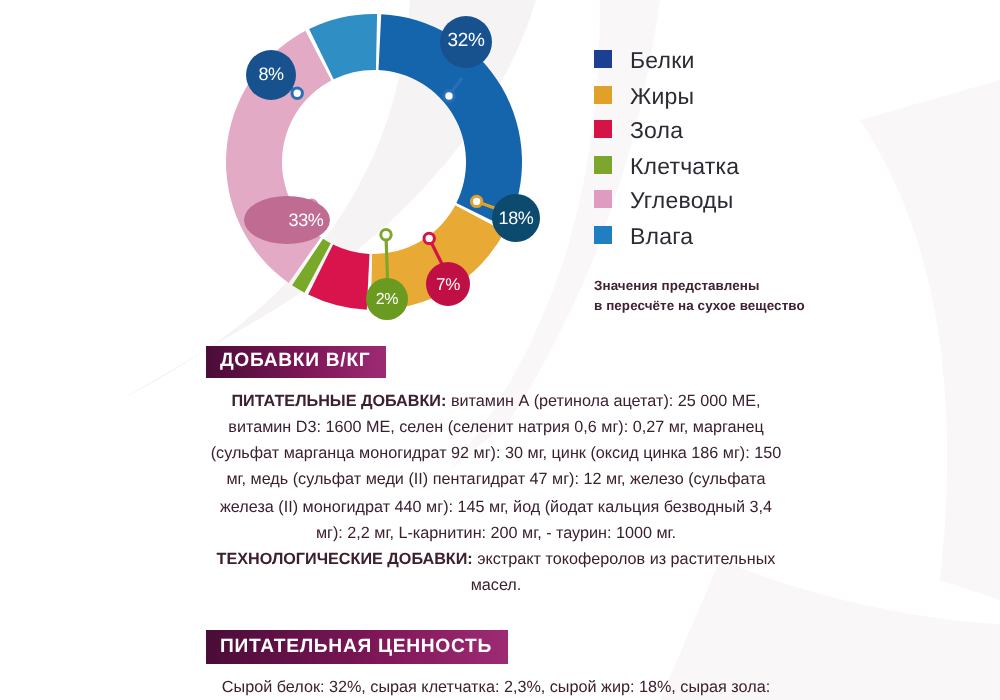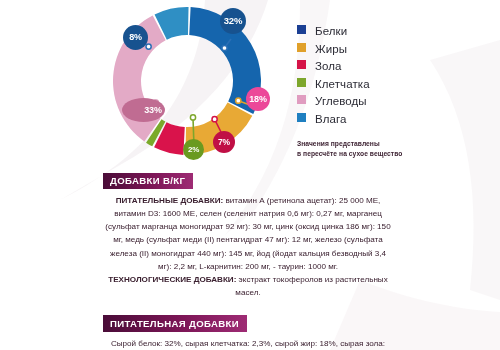--- a/index.html
+++ b/index.html
@@ -40,21 +40,21 @@
     top: 2px;
     width: 178px;
     height: 158px;
   }
   .donut-wrap svg { display: block; }
 
   .badge {
     position: absolute;
     border-radius: 50%;
     color: #ffffff;
-    font-weight: bold;
+    font-weight: normal;
     display: flex;
     align-items: center;
     justify-content: center;
     letter-spacing: -0.2px;
     line-height: 1;
   }
 
   
   .legend {
     position: absolute;
@@ -160,21 +160,21 @@
         <path d="M45 108 L57 101" stroke="#d490b0"></path>
         <circle cx="57.8" cy="100.6" r="2.6" stroke="#d490b0" fill="#ffffff" stroke-width="1.5"></circle>
 
         <path d="M40 35 L50 44" stroke="#2a6fb5"></path>
         <circle cx="50.6" cy="44.6" r="2.6" stroke="#2a6fb5" fill="#ffffff" stroke-width="1.5"></circle>
       </g>
     </svg>
 
     <div class="badge" style="left:122px; top:6px; width:26px; height:26px; background:#17528f; font-size:9.5px;">32%</div>
 
-    <div class="badge" style="left:148px; top:85px; width:24px; height:24px; background:#ec4899; font-size:9px;">18%</div>
+    <div class="badge" style="left:148px; top:95px; width:24px; height:24px; background:#0c4a6e; font-size:9px;">18%</div>
 
     <div class="badge" style="left:115px; top:129px; width:22px; height:22px; background:#c00f45; font-size:8.5px;">7%</div>
 
     <div class="badge" style="left:85px; top:137px; width:21px; height:21px; background:#6a9a20; font-size:8px;">2%</div>
 
     <div class="badge" style="left:24px; top:96px; width:24px; height:24px; background:#c06c92; font-size:9px;padding-left:19px;">33%</div>
 
     <div class="badge" style="left:25px; top:23px; width:25px; height:25px; background:#17528f; font-size:9px;">8%</div>
   </div>
 
@@ -216,17 +216,17 @@
   <div class="section sec-additives">
     <div class="badge-head">ДОБАВКИ В/КГ</div>
     <div class="para">
       <b>ПИТАТЕЛЬНЫЕ ДОБАВКИ:</b><span> витамин А (ретинола ацетат): 25 000 МЕ, витамин D3: 1600 МЕ, селен (селенит натрия 0,6 мг): 0,27 мг, марганец (сульфат марганца моногидрат 92 мг): 30 мг, цинк (оксид цинка 186 мг): 150 мг, медь (сульфат меди (II) пентагидрат 47 мг): 12 мг, железо (сульфата железа (II) моногидрат 440 мг): 145 мг, йод (йодат кальция безводный 3,4 мг): 2,2 мг, L-карнитин: 200 мг, - таурин: 1000 мг.</span>
       <br>
       <b>ТЕХНОЛОГИЧЕСКИЕ ДОБАВКИ:</b><span> экстракт токоферолов из растительных масел.</span>
     </div>
   </div>
 
   <div class="section sec-nutrition">
-    <div class="badge-head">ПИТАТЕЛЬНАЯ ДОБАВКИ</div>
+    <div class="badge-head">ПИТАТЕЛЬНАЯ ЦЕННОСТЬ</div>
     <div class="para">Сырой белок: 32%, сырая клетчатка: 2,3%, сырой жир: 18%, сырая зола: 6,7%, натрий: 0,2%, калий: 1,1%, хлориды: 0,5%.</div>
   </div>
 
 </div>
 
 </body></html>

